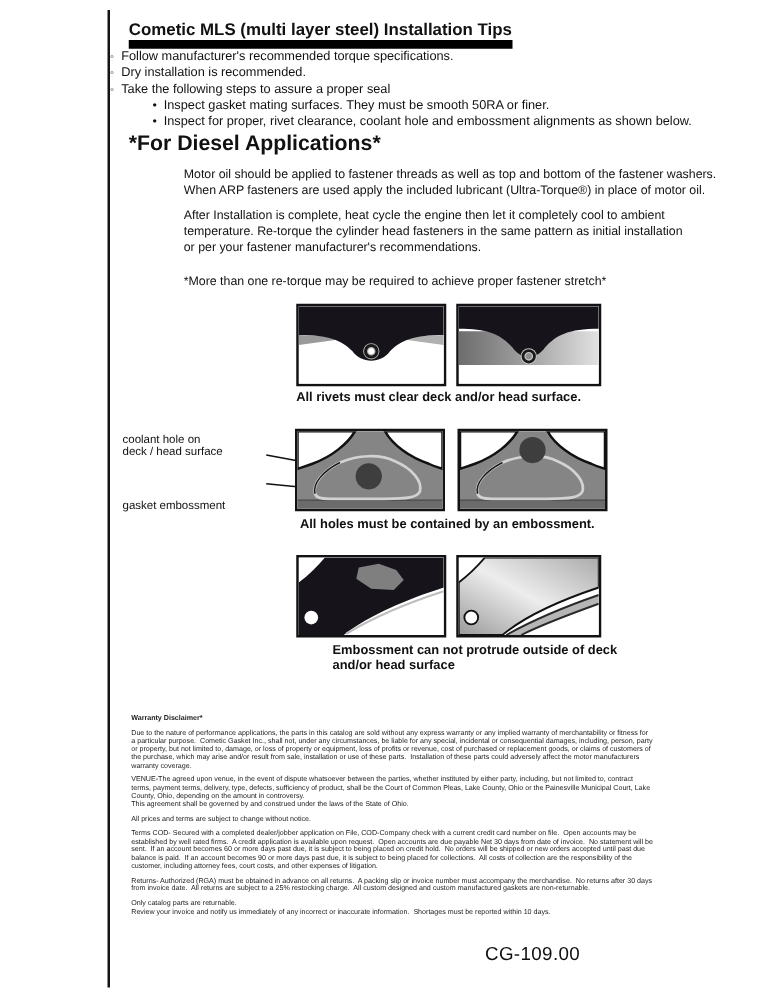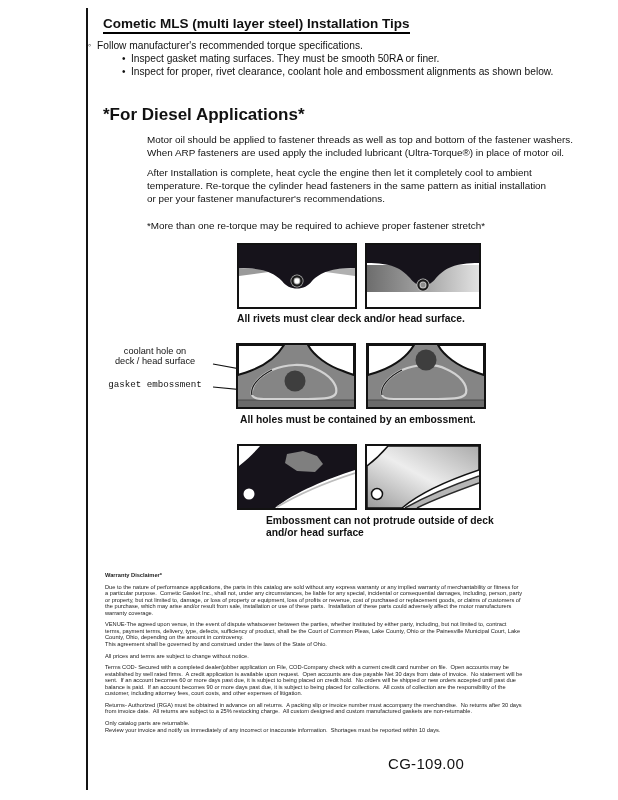--- a/index.html
+++ b/index.html
@@ -4,49 +4,51 @@
 <style>
   html,body{margin:0;padding:0;background:#ffffff;}
   .page{
     position:relative;width:618px;height:800px;background:#ffffff;overflow:hidden;
     font-family:"Liberation Sans","DejaVu Sans",sans-serif;color:#111;
   }
   .abs{position:absolute;}
   .left-rule{position:absolute;left:86px;top:8px;width:2px;height:782px;background:#141414;}
   .title{
     position:absolute;left:103px;top:16px;font-size:13.5px;font-weight:bold;
-    border-bottom:2px solid #000000;padding-bottom:1px;white-space:nowrap;
+    border-bottom:7px solid #000000;padding-bottom:1px;white-space:nowrap;
   }
   .bullets{position:absolute;left:88px;top:39px;font-size:10.2px;line-height:13px;white-space:nowrap;}
   .bullet-row .glyph{display:inline-block;width:9px;font-size:9px;vertical-align:top;line-height:13px;}
   .sub-row{margin-left:34px;}
   .sub-row .glyph{font-size:10px;}
   .h2{position:absolute;left:103px;top:105px;font-size:17px;font-weight:bold;white-space:nowrap;}
   .body-par{position:absolute;left:103px;width:440px;font-size:9.9px;line-height:13px;white-space:pre-wrap;margin-left:44px;}
   .rw-label{position:absolute;top:0;font-size:13px;letter-spacing:.5px;text-align:center;margin-top:13px;}
   .panel{position:absolute;width:116px;height:62px;border:2.5px solid #121212;background:#fff;}
   .panel svg{display:block;}
   .caption{position:absolute;font-size:10.3px;font-weight:bold;line-height:11.5px;}
-  .side-label{position:absolute;left:98px;width:114px;text-align:center;font-size:9.2px;line-height:9.8px;white-space:pre-line;}
+  .side-label{position:absolute;left:98px;width:114px;text-align:left;font-size:9.2px;line-height:9.8px;white-space:pre-line;}
   .fineprint{position:absolute;left:105px;top:572px;width:418px;font-size:5.7px;line-height:6.4px;color:#222;}
   .fineprint p{margin:0 0 5.5px 0;white-space:pre-wrap;}
   .fineprint .fp-head{font-weight:bold;margin-bottom:5.5px;}
   .doc-code{position:absolute;left:388px;top:755px;font-size:15px;letter-spacing:.3px;}
 </style>
 </head>
 <body>
 
 <div class="page">
 
   <div class="left-rule"></div>
 
   <div class="title">Cometic MLS (multi layer steel) Installation Tips</div>
 
   <div class="bullets">
     <div class="bullet-row"><span class="glyph">◦</span><span>Follow manufacturer's recommended torque specifications.</span></div>
+    <div class="bullet-row"><span class="glyph">◦</span><span>Dry installation is recommended.</span></div>
+    <div class="bullet-row"><span class="glyph">◦</span><span>Take the following steps to assure a proper seal</span></div>
     <div class="bullet-row sub-row"><span class="glyph">•</span><span>Inspect gasket mating surfaces.  They must be smooth 50RA or finer.</span></div>
     <div class="bullet-row sub-row"><span class="glyph">•</span><span>Inspect for proper, rivet clearance, coolant hole and embossment alignments as shown below.</span></div>
   </div>
 
   <div class="h2">*For Diesel Applications*</div>
   <div class="body-par" style="top:133px;">Motor oil should be applied to fastener threads as well as top and bottom of the fastener washers.
 When ARP fasteners are used apply the included lubricant (Ultra-Torque®) in place of motor oil.</div>
   <div class="body-par" style="top:166px;">After Installation is complete, heat cycle the engine then let it completely cool to ambient
 temperature. Re-torque the cylinder head fasteners in the same pattern as initial installation
 or per your fastener manufacturer's recommendations.</div>
@@ -85,21 +87,21 @@
     </svg>
   </div>
 
   <div class="caption" style="left:237px;top:313px;">All rivets must clear deck and/or head surface.</div>
 
   <div class="rw-label" style="left:236px;top:329px;width:122px;">RIGHT</div>
   <div class="rw-label" style="left:366px;top:329px;width:122px;">WRONG</div>
 
   <div class="side-label" style="top:347px;">coolant hole on
 deck / head surface</div>
-  <div class="side-label" style="top:380px;font-family:Liberation Mono, monospace;">gasket embossment</div>
+  <div class="side-label" style="top:400px;">gasket embossment</div>
 
   <svg class="abs" style="left:210px;top:345px;" width="92" height="56">
     <line x1="3" y1="19" x2="84" y2="34" stroke="#111" stroke-width="1.2"></line>
     <line x1="3" y1="42" x2="54" y2="47" stroke="#111" stroke-width="1.2"></line>
   </svg>
 
   <div class="panel" style="left:236px;top:343px;">
     <svg width="116" height="62" viewBox="0 0 116 62">
       <rect x="0" y="0" width="116" height="62" fill="#858585"></rect>
       <rect x="0" y="55" width="116" height="7" fill="#6b6b6b"></rect>

